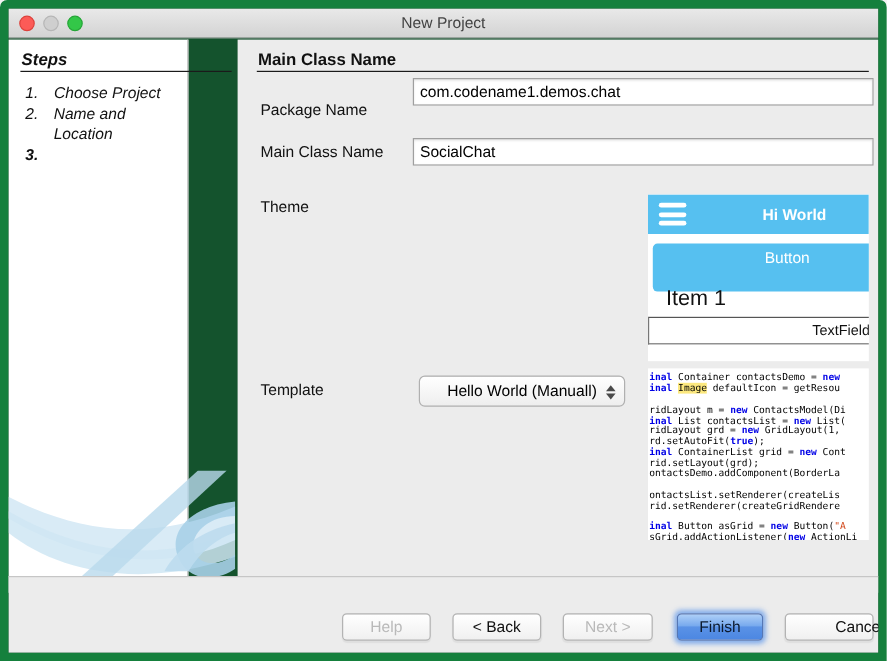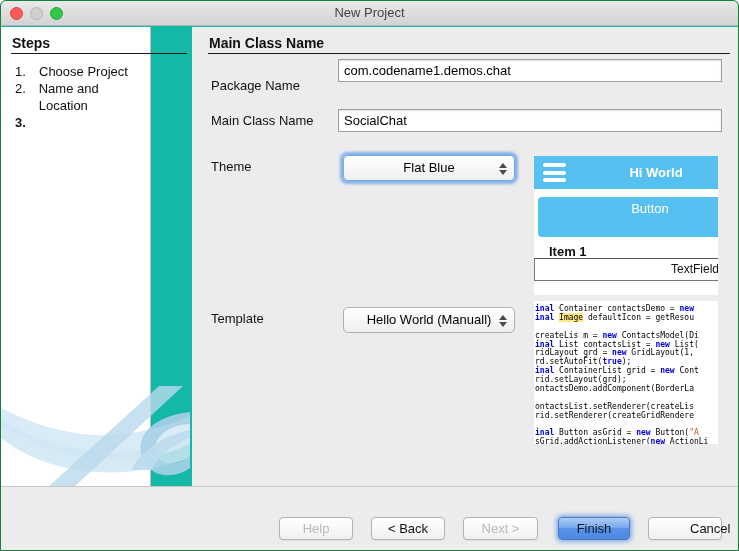--- a/index.html
+++ b/index.html
@@ -1,43 +1,43 @@
 <!DOCTYPE html>
 <html><head>
 <meta charset="utf-8">
 <style>
   * { margin:0; padding:0; box-sizing:border-box; }
   html,body { width:739px; height:551px; background:#f4f4f4; }
   body { font-family:"Liberation Sans", sans-serif; }
 
   .window {
     position:relative; width:739px; height:551px;
-    background:#14b8a6; border-radius:6px 6px 0 0; overflow:hidden;
-    border:1px solid #15803d;
+    background:#14532d; border-radius:6px 6px 0 0; overflow:hidden;
+    border:7px solid #15803d;
   }
 
   
   .titlebar {
     position:absolute; left:0; top:0; right:0; height:25px;
     background:linear-gradient(#e9e9e9,#d3d3d3);
     border-bottom:1px solid #b4b4b4;
   }
   .titlebar .title {
     position:absolute; left:0; right:0; top:4px; text-align:center;
     font-size:13px; color:#434343;
   }
   .traffic { position:absolute; top:6px; width:13px; height:13px; border-radius:50%; }
   .tl-close { left:9px;  background:#fc5b57; border:1px solid #dd423c; }
   .tl-min   { left:29px; background:#cfcfcf; border:1px solid #b6b6b6; }
   .tl-zoom  { left:49px; background:#33c748; border:1px solid #25a637; }
 
   
   .sidebar {
     position:absolute; left:0; top:26px; width:150px; height:461px;
-    background:#ffffff; border-right:1px solid #bdbdbd;
+    background:#ffffff; border-right:1px solid #bdbdbd;font-style:italic;
   }
   .panel-title {
     font-size:14px; font-weight:bold; color:#111;
   }
   .sidebar .panel-title { position:absolute; left:11px; top:8px; }
   .sidebar .rule {
     position:absolute; left:10px; top:26px; width:176px; height:0;
     border-top:1.5px solid #1a1a1a;
   }
   .steps-list { position:absolute; left:14px; top:36px; font-size:13px; color:#111; }
@@ -97,21 +97,21 @@
     color:#fff; font-weight:bold; font-size:13px; white-space:nowrap;
   }
   .tp-button {
     position:absolute; left:4px; top:41px; right:-4px; height:40px;
     background:#56c0f0; border-radius:4px;
   }
   .tp-button span {
     position:absolute; left:112px; top:4px; transform:translateX(-50%);
     color:#fff; font-size:13px;
   }
-  .tp-item { position:absolute; left:15px; top:76px; font-size:13px; font-weight:bold; color:#111;margin-top:12px; }
+  .tp-item { position:absolute; left:15px; top:76px; font-size:18px; font-weight:normal; color:#111; }
   .tp-textfield {
     position:absolute; left:0px; top:102px; right:-2px; height:23px;
     background:#fff; border:1px solid #777; border-top-color:#555;
     font-size:12px; color:#111; line-height:21px; padding-left:4px;
   }
 
   
   .code-preview {
     position:absolute; left:342px; top:274px; width:184px; height:143px;
     background:#ffffff; overflow:hidden;
@@ -190,27 +190,20 @@
     <div class="panel-title">Main Class Name</div>
     <div class="rule"></div>
 
     <label class="form-label" style="top:51px;">Package Name</label>
     <input class="text-field" style="top: 32px;" value="com.codename1.demos.chat">
 
     <label class="form-label" style="top:86px;">Main Class Name</label>
     <input class="text-field" style="top: 82px;" value="SocialChat">
 
     <label class="form-label" style="top:132px;">Theme</label>
-    <div class="popup-btn focus-ring" style="top:128px;">
-      <span>Flat Blue</span>
-      <span class="arrows">
-          <i class="up"></i>
-          <i class="down"></i>
-        </span>
-    </div>
 
     <div class="theme-preview">
       <div class="tp-header">
         <div class="tp-burger">
             <div></div>
             <div></div>
             <div></div>
           </div>
         <span class="tp-title">Hi World</span>
       </div>
@@ -227,21 +220,21 @@
       <span class="arrows">
           <i class="up"></i>
           <i class="down"></i>
         </span>
     </div>
 
     <div class="code-preview">
         <div class="code-line"><span class="kw">inal</span><span> Container contactsDemo = </span><span class="kw">new</span></div>
         <div class="code-line"><span class="kw">inal</span><span> </span><span class="hl">Image</span><span> defaultIcon = getResou</span></div>
         <div class="code-line">&nbsp;</div>
-        <div class="code-line"><span>createLis m = </span><span class="kw">new</span><span> ContactsModel(Di</span></div>
+        <div class="code-line"><span>ridLayout m = </span><span class="kw">new</span><span> ContactsModel(Di</span></div>
         <div class="code-line"><span class="kw">inal</span><span> List contactsList = </span><span class="kw">new</span><span> List(</span></div>
         <div class="code-line"><span>ridLayout grd = </span><span class="kw">new</span><span> GridLayout(1,</span></div>
         <div class="code-line"><span>rd.setAutoFit(</span><span class="kw">true</span><span>);</span></div>
         <div class="code-line"><span class="kw">inal</span><span> ContainerList grid = </span><span class="kw">new</span><span> Cont</span></div>
         <div class="code-line"><span>rid.setLayout(grd);</span></div>
         <div class="code-line"><span>ontactsDemo.addComponent(BorderLa</span></div>
         <div class="code-line">&nbsp;</div>
         <div class="code-line"><span>ontactsList.setRenderer(createLis</span></div>
         <div class="code-line"><span>rid.setRenderer(createGridRendere</span></div>
         <div class="code-line">&nbsp;</div>

